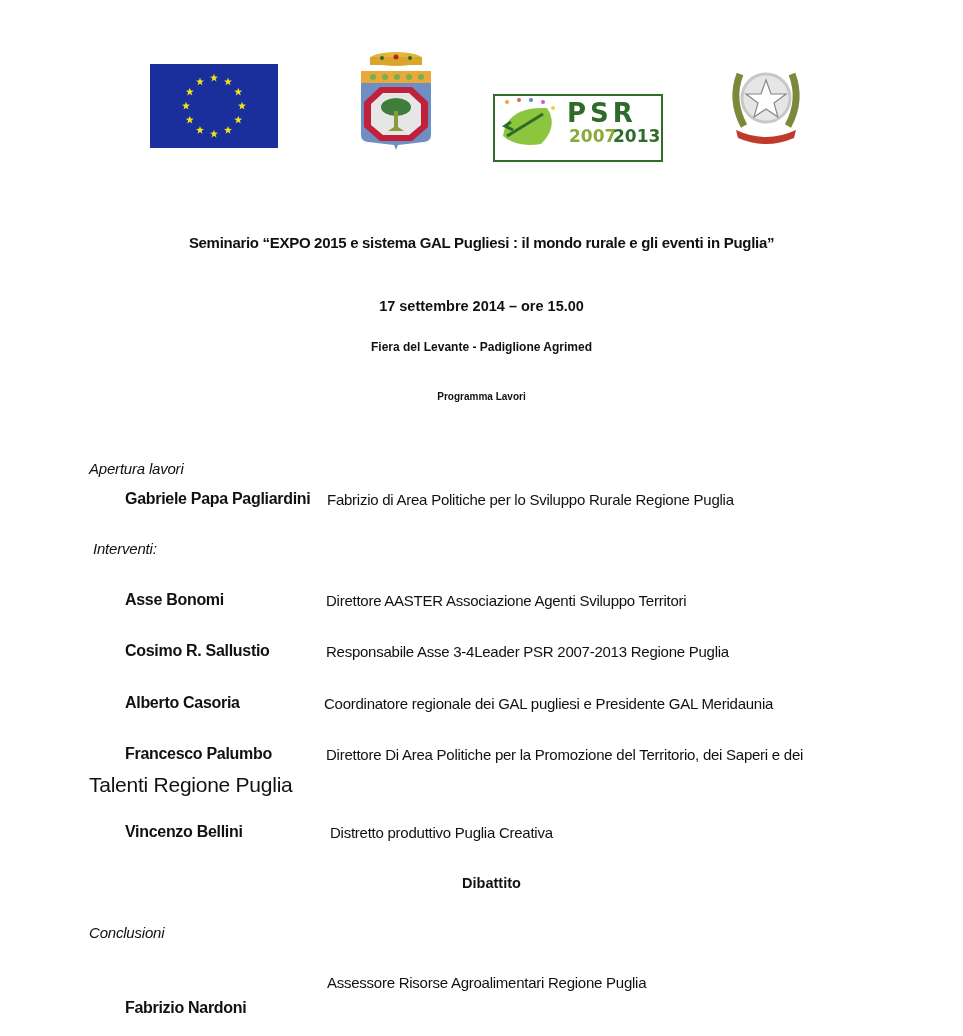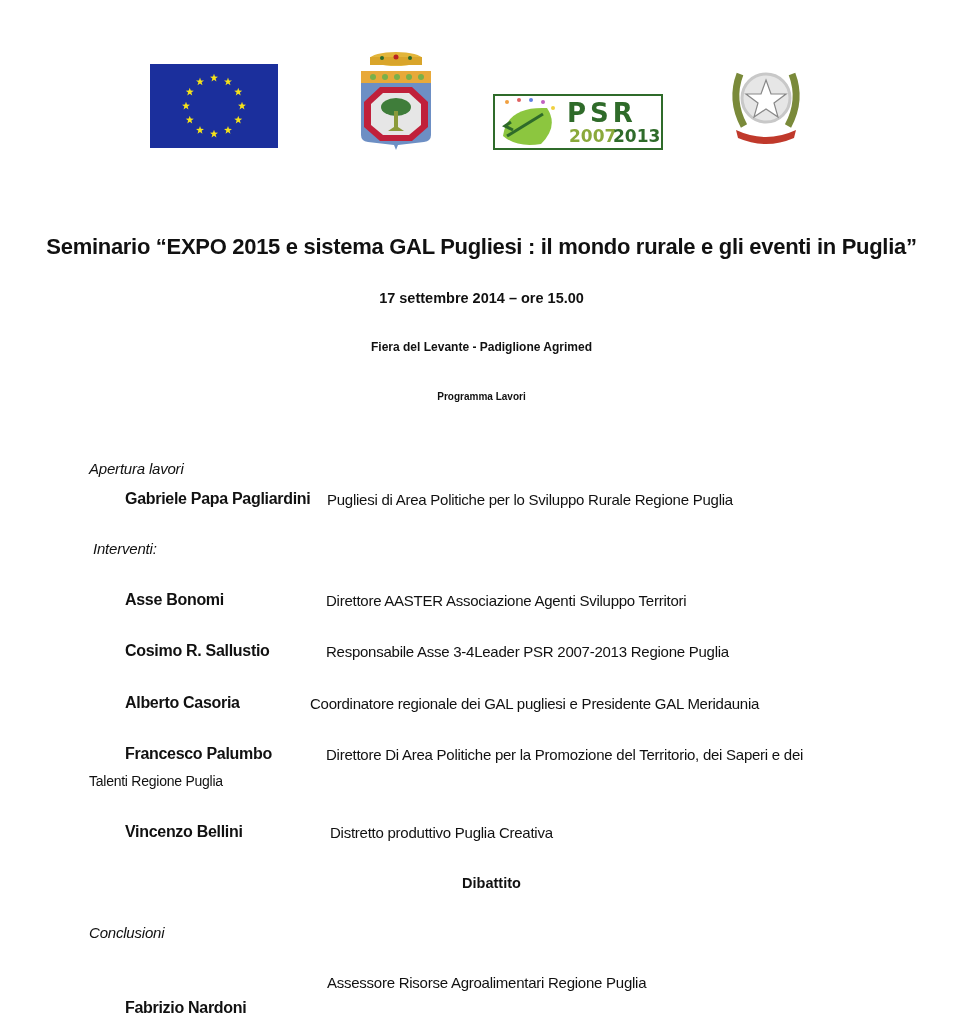--- a/index.html
+++ b/index.html
@@ -1,27 +1,27 @@
 <!DOCTYPE html>
 <html><head>
 <meta charset="utf-8">
 <style>
   html, body { margin: 0; padding: 0; background: #ffffff; }
   body { width: 963px; height: 1036px; position: relative; overflow: hidden;
          font-family: "Liberation Sans", "DejaVu Sans", sans-serif; color: #111; }
   .logo { position: absolute; }
   .center { position: absolute; left: 0; width: 963px; text-align: center; font-weight: bold; }
-  .title { top: 234px; font-size: 22px; letter-spacing: -0.3px; }
-  .date { top: 290px; font-size: 14.5px; }
+  .title { top: 234px; font-size: 15px; letter-spacing: -0.3px; }
+  .date { top: 298px; font-size: 14.5px; }
   .venue { top: 340px; font-size: 12px; }
   .program { top: 391px; font-size: 10px; }
   .section { position: absolute; left: 89px; font-style: italic; font-size: 15px; letter-spacing: -0.2px; }
   .name { position: absolute; left: 89px; font-weight: bold; font-size: 16px; letter-spacing: -0.3px; margin-left: 36px; }
   .role { position: absolute; font-size: 15px; letter-spacing: -0.25px; }
-  .cont { position: absolute; left: 89px; font-size: 14px; letter-spacing: -0.25px; }
+  .cont { position: absolute; left: 89px; font-size: 21px; letter-spacing: -0.25px; }
   .dibattito { position: absolute; left: 0; width: 983px; text-align: center; font-weight: bold; font-size: 14.5px; }
 </style>
 </head>
 <body>
 
 <div class="logo" style="left:150px; top:64px; width:128px; height:84px;">
   <svg width="128" height="84" viewBox="0 0 128 84">
     <rect width="128" height="84" fill="#1b2f9c"></rect>
     <g id="eu-stars" fill="#f5e21a">
         <polygon points="64.00,9.80 65.00,12.62 67.99,12.70 65.62,14.53 66.47,17.40 64.00,15.70 61.53,17.40 62.38,14.53 60.01,12.70 63.00,12.62"></polygon>
@@ -60,21 +60,21 @@
 
     <polygon points="22,40 54,40 70,55 70,80 54,94 22,94 6,80 6,55" fill="#c0203a"></polygon>
     <polygon points="25,46 51,46 63,57 63,78 51,88 25,88 13,78 13,57" fill="#e6e6e6"></polygon>
 
     <ellipse cx="38" cy="60" rx="15" ry="9" fill="#3f7d3a"></ellipse>
     <rect x="36" y="64" width="4" height="18" fill="#8b9a3a"></rect>
     <path d="M30 84 L46 84 L40 80 L36 80 Z" fill="#8b9a3a"></path>
   </svg>
 </div>
 
-<div class="logo" style="left:493px; top:94px; width:170px; height:56px; border:2px solid #2f6b2a; box-sizing:border-box; background:#fff;">
+<div class="logo" style="left:493px; top:94px; width:170px; height:68px; border:2px solid #2f6b2a; box-sizing:border-box; background:#fff;">
   <svg width="68" height="52" viewBox="0 0 68 52" style="position:absolute; left:2px; top:0;">
     <path d="M6 40 Q10 10 50 12 Q62 30 44 48 Q20 52 6 40 Z" fill="#8cc63f"></path>
     <path d="M10 40 L46 18" stroke="#2f6b2a" stroke-width="3" fill="none"></path>
     <path d="M14 26 L8 30 L16 34" stroke="#2f6b2a" stroke-width="3" fill="none"></path>
     <circle cx="10" cy="6" r="2" fill="#f0a040"></circle>
       <circle cx="22" cy="4" r="2" fill="#e06060"></circle>
       <circle cx="34" cy="4" r="2" fill="#6080e0"></circle>
       <circle cx="46" cy="6" r="2" fill="#c060c0"></circle>
       <circle cx="56" cy="12" r="2" fill="#f0d040"></circle>
   </svg>
@@ -94,36 +94,36 @@
 </div>
 
 <div class="center title">Seminario “EXPO 2015 e sistema GAL Pugliesi :  il mondo rurale e gli eventi in Puglia”</div>
 <div class="center date">17 settembre 2014 – ore 15.00</div>
 <div class="center venue">Fiera del Levante - Padiglione Agrimed</div>
 <div class="center program">Programma Lavori</div>
 
 <div class="section" style="top:440px;margin-top:20px;">Apertura lavori</div>
 <div>
   <div class="name" style="top:490px;">Gabriele Papa Pagliardini</div>
-  <div class="role" style="top:491px; left:327px;">Pugliesi di Area Politiche per lo Sviluppo Rurale Regione Puglia</div>
+  <div class="role" style="top:491px; left:327px;">Fabrizio di Area Politiche per lo Sviluppo Rurale Regione Puglia</div>
 </div>
 
 <div class="section" style="top:540px; left:93px;text-align:right;">Interventi:</div>
 
 <div>
   <div class="name" style="top:591px;">Asse Bonomi</div>
   <div class="role" style="top:592px; left:326px;">Direttore AASTER Associazione Agenti Sviluppo Territori</div>
 </div>
 <div>
   <div class="name" style="top:642px;">Cosimo R. Sallustio</div>
   <div class="role" style="top:643px; left:326px;">Responsabile Asse 3-4Leader  PSR 2007-2013 Regione Puglia</div>
 </div>
 <div>
   <div class="name" style="top:694px;">Alberto Casoria</div>
-  <div class="role" style="top:695px; left:310px;">Coordinatore regionale dei GAL pugliesi e Presidente GAL Meridaunia</div>
+  <div class="role" style="top:695px; left:324px;">Coordinatore regionale dei GAL pugliesi e Presidente GAL Meridaunia</div>
 </div>
 <div>
   <div class="name" style="top:745px;">Francesco Palumbo</div>
   <div class="role" style="top:746px; left:326px;">Direttore Di Area Politiche per la Promozione del Territorio, dei Saperi  e dei</div>
   <div class="cont" style="top:773px;">Talenti  Regione Puglia</div>
 </div>
 <div>
   <div class="name" style="top:823px;">Vincenzo Bellini</div>
   <div class="role" style="top:824px; left:330px;">Distretto produttivo Puglia Creativa</div>
 </div>

